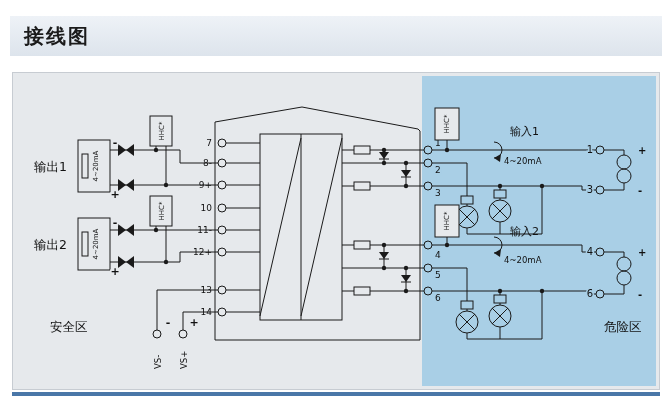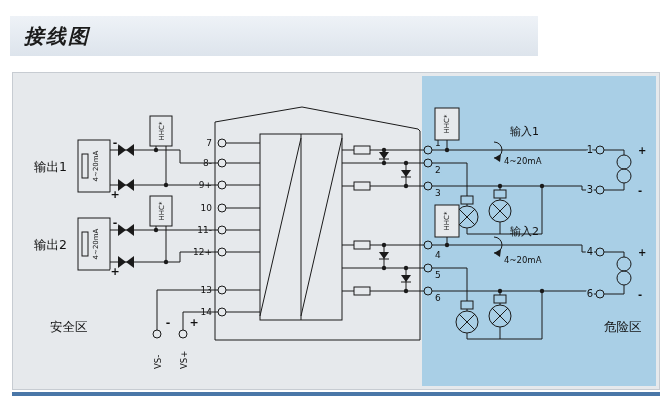--- a/index.html
+++ b/index.html
@@ -1,22 +1,22 @@
 <!DOCTYPE html>
 <html><head>
 <meta charset="utf-8">
 <style>
   html,body{margin:0;padding:0;background:#ffffff;}
   body{width:672px;height:404px;overflow:hidden;
        font-family:"DejaVu Sans","Liberation Sans",sans-serif;}
   .page{position:relative;width:672px;height:404px;background:#fff;}
   .title-bar{
-    position:absolute;left:10px;top:16px;width:528px;height:40px;
+    position:absolute;left:10px;top:16px;width:652px;height:40px;
     background:linear-gradient(180deg,#eef2f7 0%,#dde4ec 100%);
-    display:flex;align-items:center;box-sizing:border-box;padding-left:14px;font-style:italic;
+    display:flex;align-items:center;box-sizing:border-box;padding-left:14px;
   }
   .title-bar span{font-size:20px;font-weight:bold;color:#1b1b1b;letter-spacing:2px;}
   .diagram{position:absolute;left:12px;top:72px;width:648px;height:318px;}
   .bottom-bar{position:absolute;left:12px;top:392px;width:648px;height:4px;background:#4a77a8;}
   svg{display:block;}
   svg line, svg polyline, svg path, svg rect.box, svg circle.term, svg circle.src{
     stroke:#1a1a1a;stroke-width:1;fill:none;
   }
   svg text{fill:#111;font-family:"DejaVu Sans","Liberation Sans",sans-serif;}
   .t9{font-size:9px;} .t10{font-size:10px;} .t11{font-size:11px;}

